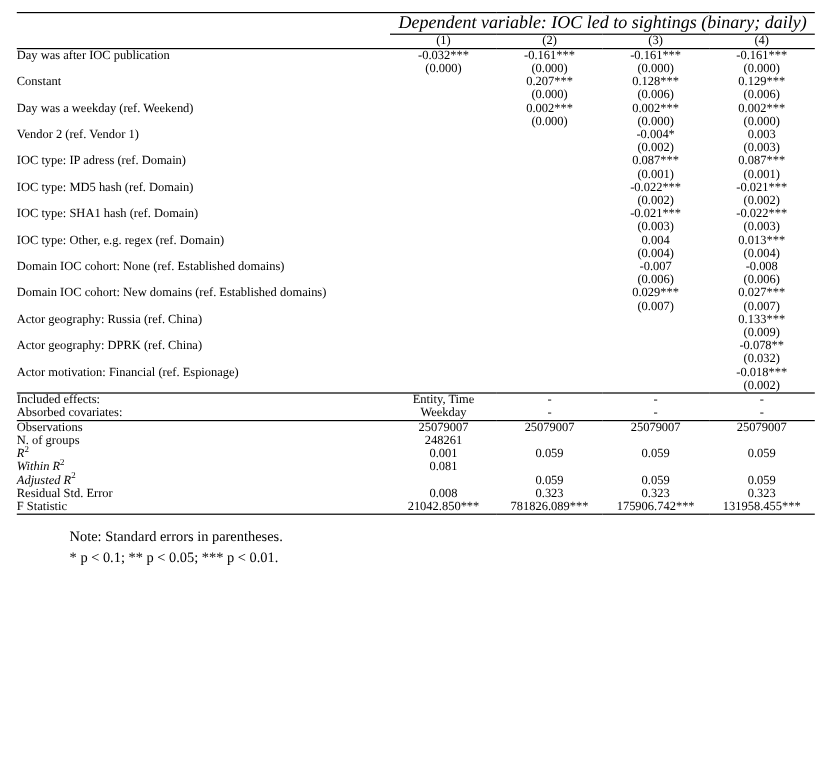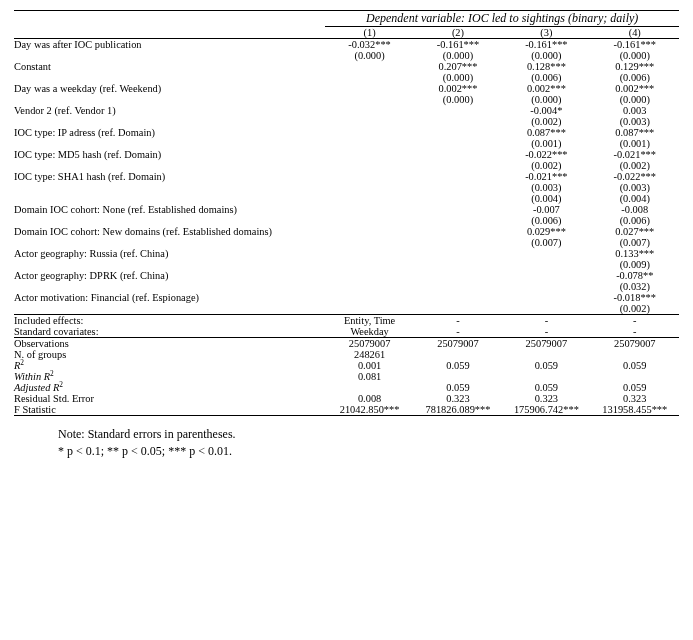--- a/index.html
+++ b/index.html
@@ -37,21 +37,21 @@
   col.c-num { width: 88px; }
 
   .rule-top td { border-top: 1.1px solid #000; }
   .rule-bot td { border-bottom: 1.1px solid #000; }
   .rule-thin td { border-bottom: 0.8px solid #000; }
 
   .depvar {
     text-align: center;
     font-style: italic;
     padding: 3px 0 3px 0;
-    font-size: 12px;
+    font-size: 15px;
   }
   .depvar-underline {
     border-bottom: 0.8px solid #000;
   }
   .colhead {
     text-align: center;
     padding: 3px 0 1px 0;
     font-size: 10.4px;
   }
   .colnum {
@@ -239,20 +239,27 @@
       </tr>
       <tr>
         <td class="labelcell"></td>
         <td class="secell"></td>
         <td class="secell"></td>
         <td class="secell">(0.003)</td>
         <td class="secell">(0.003)</td>
       </tr>
 
       <tr>
+        <td class="labelcell">IOC type: Other, e.g. regex (ref. Domain)</td>
+        <td class="valcell"></td>
+        <td class="valcell"></td>
+        <td class="valcell">0.004</td>
+        <td class="valcell">0.013***</td>
+      </tr>
+      <tr>
         <td class="labelcell"></td>
         <td class="secell"></td>
         <td class="secell"></td>
         <td class="secell">(0.004)</td>
         <td class="secell">(0.004)</td>
       </tr>
 
       <tr>
         <td class="labelcell">Domain IOC cohort: None (ref. Established domains)</td>
         <td class="valcell"></td>
@@ -329,21 +336,21 @@
       </tr>
 
       <tr>
         <td class="eff-label">Included effects:</td>
         <td class="eff-val">Entity, Time</td>
         <td class="eff-val">-</td>
         <td class="eff-val">-</td>
         <td class="eff-val">-</td>
       </tr>
       <tr class="rule-thin">
-        <td class="eff-label">Standard covariates:</td>
+        <td class="eff-label">Absorbed covariates:</td>
         <td class="eff-val">Weekday</td>
         <td class="eff-val">-</td>
         <td class="eff-val">-</td>
         <td class="eff-val">-</td>
       </tr>
 
       <tr>
         <td class="stat-label"><span>Observations</span></td>
         <td class="stat-val">25079007</td>
         <td class="stat-val">25079007</td>

